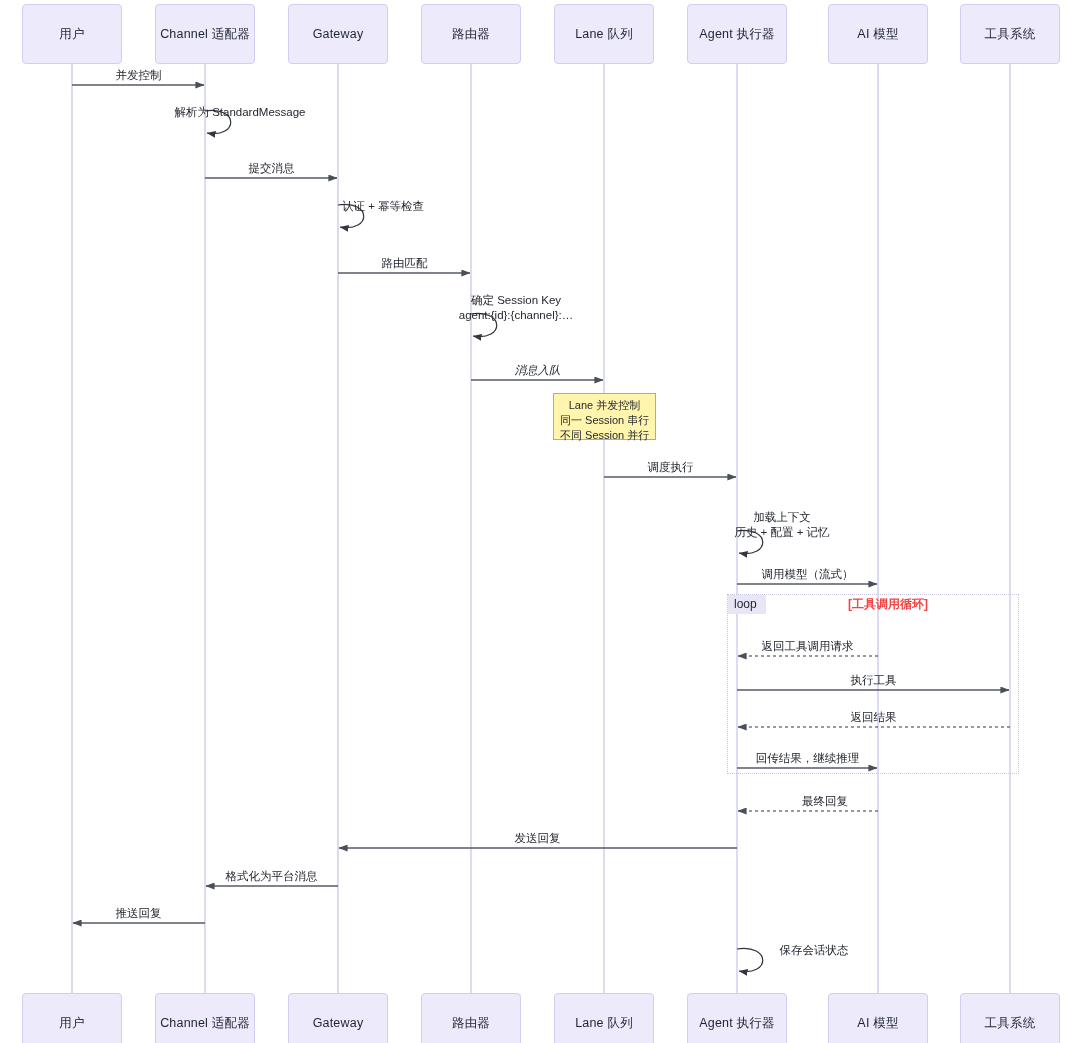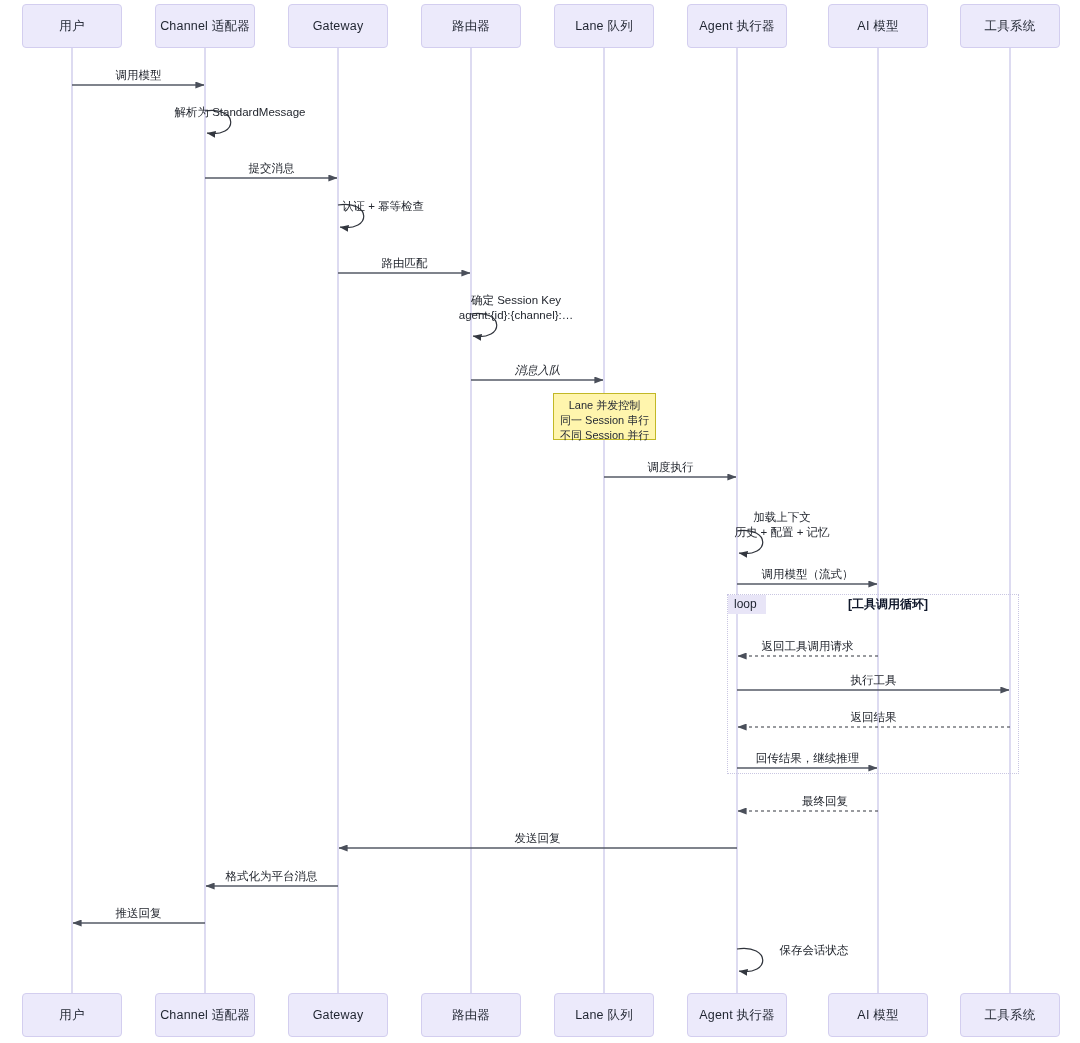--- a/index.html
+++ b/index.html
@@ -18,21 +18,21 @@
   svg.layer {
     position: absolute;
     top: 0; left: 0;
     width: 1080px;
     height: 1043px;
     overflow: visible;
   }
   .actor-box {
     position: absolute;
     width: 100px;
-    height: 44px;
+    height: 60px;
     background: #ECEAFB;
     border: 1px solid #D3CEEF;
     border-radius: 4px;
     display: flex;
     align-items: center;
     justify-content: center;
   }
   .actor-label {
     font-size: 12.5px;
     color: #1f2430;
@@ -73,21 +73,21 @@
     font-size: 12px;
     font-weight: normal;
     padding: 2px 9px 3px 6px;
     line-height: 14px;
     font-family: "Liberation Sans", "DejaVu Sans", sans-serif;
   }
   .loop-cond {
     position: absolute;
     font-size: 12px;
     font-weight: bold;
-    color: #0f172a;
+    color: #ef4444;
     white-space: nowrap;
     transform: translateX(-50%);
     font-family: "Liberation Sans", "DejaVu Sans", sans-serif;
   }
 </style>
 </head>
 <body>
 
 <div id="diagram-root">
 
@@ -188,21 +188,21 @@
       <div class="actor-box" style="left: 828px; top: 993px;">
         <span class="actor-label">AI 模型</span>
       </div>
       <div class="actor-box" style="left: 960px; top: 993px;">
         <span class="actor-label">工具系统</span>
       </div>
     </div>
 
   <div id="labels-container">
       <div class="msg-label" style="left: 138.5px; top: 68px;">
-        <div>调用模型</div>
+        <div>并发控制</div>
       </div>
       <div class="msg-label" style="left: 240px; top: 105px;">
         <div>解析为 StandardMessage</div>
       </div>
       <div class="msg-label" style="left: 271.5px; top: 161px;">
         <div>提交消息</div>
       </div>
       <div class="msg-label" style="left: 383px; top: 199px;">
         <div>认证 + 幂等检查</div>
       </div>

